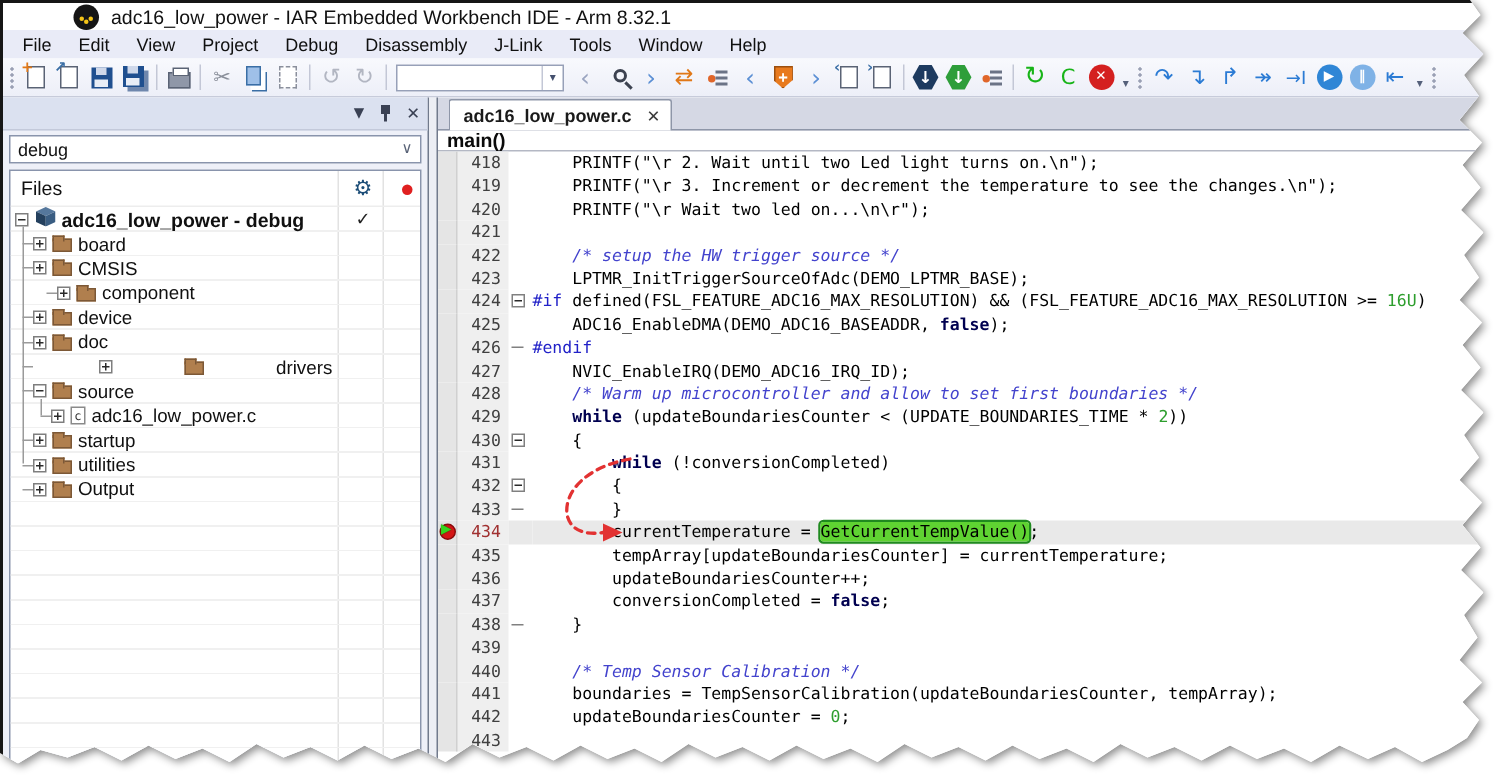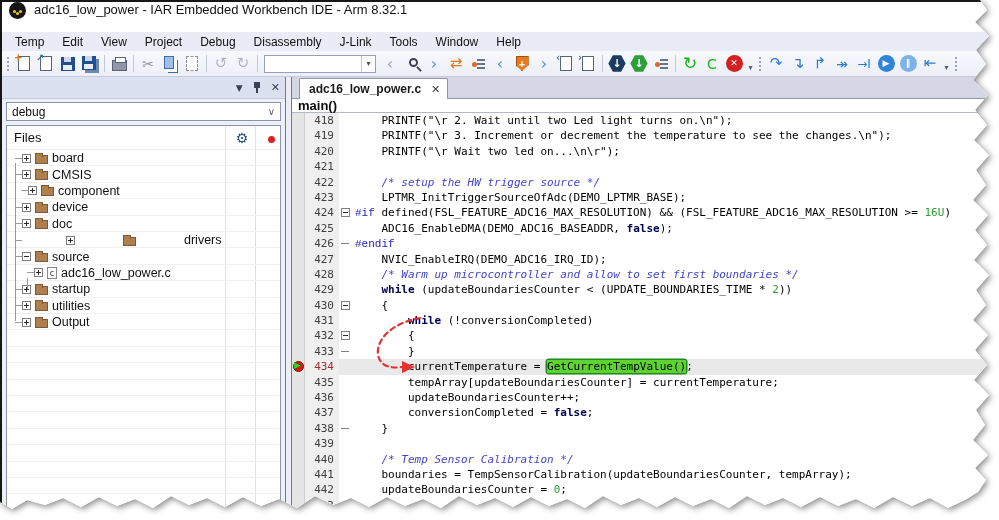--- a/index.html
+++ b/index.html
@@ -3,21 +3,21 @@
 <meta charset="utf-8">
 <style>
   * { box-sizing: border-box; margin: 0; padding: 0; }
   html,body { background:#fff; width:999px; height:520px; overflow:hidden;
     font-family:"Liberation Sans", sans-serif; }
   .shadow-wrap { filter: drop-shadow(2px 2px 3px rgba(0,0,0,.45)); width:999px; height:520px; }
   .frame { width:999px; height:520px; background:#fff; position:relative;
     border-top:2px solid #161616; border-left:2px solid #161616;
     clip-path: polygon(0px 0px,980px 0px,987px 10px,975px 22px,989px 36px,976px 50px,986px 64px,973px 80px,988px 95px,975px 110px,987px 125px,974px 140px,989px 155px,976px 170px,986px 185px,973px 200px,988px 215px,975px 230px,987px 245px,974px 260px,989px 275px,976px 290px,986px 305px,973px 320px,988px 335px,975px 350px,987px 365px,974px 380px,989px 395px,976px 410px,985px 425px,973px 440px,988px 455px,975px 468px,986px 480px,978px 492px,965px 500px,948px 508px,930px 498px,912px 506px,893px 497px,874px 508px,856px 499px,838px 506px,820px 497px,801px 507px,783px 498px,765px 505px,747px 496px,729px 508px,711px 499px,693px 506px,675px 497px,657px 507px,639px 498px,621px 505px,603px 496px,585px 508px,567px 499px,549px 506px,531px 497px,513px 507px,495px 498px,477px 505px,459px 496px,441px 508px,423px 499px,405px 506px,387px 497px,369px 507px,351px 498px,333px 505px,315px 496px,297px 508px,279px 499px,261px 506px,243px 497px,225px 507px,207px 498px,189px 505px,171px 496px,153px 508px,135px 499px,117px 506px,99px 497px,81px 507px,63px 498px,45px 505px,27px 500px,12px 509px,0px 502px); }
   
-  .titlebar { height:30px; background:#fff; display:flex; align-items:flex-start; padding-left:7px; }
+  .titlebar { height:18px; background:#fff; display:flex; align-items:center; padding-left:7px;margin-left:40px; }
   .app-icon { width:17px; height:17px; border-radius:50%; background:#151515; position:relative; flex:none; }
   .app-icon i { position:absolute; width:3px; height:3px; border-radius:50%; background:#f5c518; }
   .app-icon i:nth-child(1){ left:4px; top:8px; } .app-icon i:nth-child(2){ left:7px; top:10px; } .app-icon i:nth-child(3){ left:10px; top:8px; }
   .title-text { font-size:13px; color:#111; margin-left:8px; white-space:nowrap; }
   .menubar { height:19px; background:#e9ebf7; display:flex; align-items:center; padding-left:4px; }
   .menu-item { font-size:12px; color:#101010; padding:2px 9px; cursor:default; }
   .toolbar { height:26px; background:linear-gradient(#f8f9fd,#edeff8); display:flex; align-items:center;
     border-bottom:1px solid #c7cbda; padding-left:2px; }
   .tbgrip { width:5px; height:16px; margin:0 2px;
     background:radial-gradient(circle 1px at 2px 2px,#9aa0b4 1px,transparent 1.2px) 0 0/4px 4px repeat-y; }
@@ -98,21 +98,21 @@
   .func-name { font-size:13px; font-weight:bold; color:#0a0a0a; }
   .code { flex:1; position:relative; font-family:"DejaVu Sans Mono",monospace; font-size:11px; overflow:hidden; }
   .crow { height:15.4px; display:flex; align-items:stretch; }
   .bp-cell { width:13px; flex:none; background:#e5e5e5; border-right:1px solid #d0d0d0; position:relative; }
   .num-cell { width:34px; flex:none; background:#efefef; color:#3f3f3f; text-align:right; padding-right:5px; line-height:15.4px; }
   .crow.cur .num-cell { color:#a03030; }
   .fold-cell { width:16px; flex:none; position:relative; }
   .codepre { flex:1; white-space:pre; line-height:15.4px; color:#000; }
   .crow.cur .codepre, .crow.cur .fold-cell { background:#e9e9e9; }
   .sg-c { color:#4343cd; font-style:italic; }
-  .sg-p { color:#2121c8;font-family:Liberation Mono, monospace; }
+  .sg-p { color:#2121c8; }
   .sg-k { color:#000050; font-weight:bold; }
   .sg-n { color:#2e9e2e; }
   .sg-hl { background:#5fd332; box-shadow:0 0 0 1.5px #1f8a1f; border-radius:2px; }
   .foldbox { position:absolute; left:2px; top:3px; width:9px; height:9px; border:1px solid #808080; background:#fff; }
   .foldbox::before { content:""; position:absolute; left:1px; right:1px; top:3px; border-top:1px solid #2a2a2a; }
   .foldend { position:absolute; left:2px; top:7px; width:8px; border-top:1px solid #808080; }
   .bkpt { position:absolute; left:1px; top:2px; width:11px; height:11px; border-radius:50%; background:#d41616; border:1px solid #8a0c0c; }
   .bkarrow { position:absolute; left:2px; top:1px; color:#35d41e; font-size:9px; line-height:11px; font-family:"DejaVu Sans",sans-serif; text-shadow:0 0 1px #0a4a05; }
   .arrow-overlay { position:absolute; inset:0; pointer-events:none; z-index:5; }
 </style>
@@ -125,21 +125,21 @@
   <div class="titlebar">
     <div class="app-icon">
           <i></i>
           <i></i>
           <i></i>
         </div>
     <div class="title-text">adc16_low_power - IAR Embedded Workbench IDE - Arm 8.32.1</div>
   </div>
 
   <div class="menubar" id="menubar">
-        <div class="menu-item">Temp</div>
+        <div class="menu-item">File</div>
         <div class="menu-item">Edit</div>
         <div class="menu-item">View</div>
         <div class="menu-item">Project</div>
         <div class="menu-item">Debug</div>
         <div class="menu-item">Disassembly</div>
         <div class="menu-item">J-Link</div>
         <div class="menu-item">Tools</div>
         <div class="menu-item">Window</div>
         <div class="menu-item">Help</div>
       </div>
@@ -293,33 +293,43 @@
         <div class="colline" style="left:218px;"></div>
         <div class="colline" style="left:248px;"></div>
         <div class="files-header">
           <span class="files-title">Files</span>
           <span class="gear-cell"><span class="gear-glyph">⚙</span></span>
           <span class="dot-cell"><span class="red-dot"></span></span>
         </div>
         <div class="files-body" id="treebody">
           <div class="tree-vline" style="left:8px; top:13px; height:158px;"></div>
           <div class="tree-vline" style="left:20px; top:128px; height:11px;"></div>
+        <div class="tree-row bold" style="padding-left: 3px;">
+                <span class="pmbox minus"></span>
+                <span class="cube"><svg width="13" height="13" viewBox="0 0 13 13">
+                    <polygon points="6.5,0 13,3 6.5,6 0,3" fill="#55779c"></polygon>
+                    <polygon points="0,3 6.5,6 6.5,13 0,10" fill="#24405e"></polygon>
+                    <polygon points="13,3 6.5,6 6.5,13 13,10" fill="#3a5d82"></polygon>
+                  </svg></span>
+                <span>adc16_low_power - debug</span>
+                <span class="check-cell">✓</span>
+              </div>
               <div class="tree-row" style="padding-left: 8px;">
                 <span class="stub"></span>
                 <span class="pmbox plus"></span>
                 <span class="folder"></span>
                 <span>board</span>
               </div>
               <div class="tree-row" style="padding-left: 8px;">
                 <span class="stub"></span>
                 <span class="pmbox plus"></span>
                 <span class="folder"></span>
                 <span>CMSIS</span>
               </div>
-              <div class="tree-row" style="padding-left: 14px;">
+              <div class="tree-row" style="padding-left: 24px;">
                 <span class="stub"></span>
                 <span class="pmbox plus"></span>
                 <span class="folder"></span>
                 <span>component</span>
               </div>
               <div class="tree-row" style="padding-left: 8px;">
                 <span class="stub"></span>
                 <span class="pmbox plus"></span>
                 <span class="folder"></span>
                 <span>device</span>

